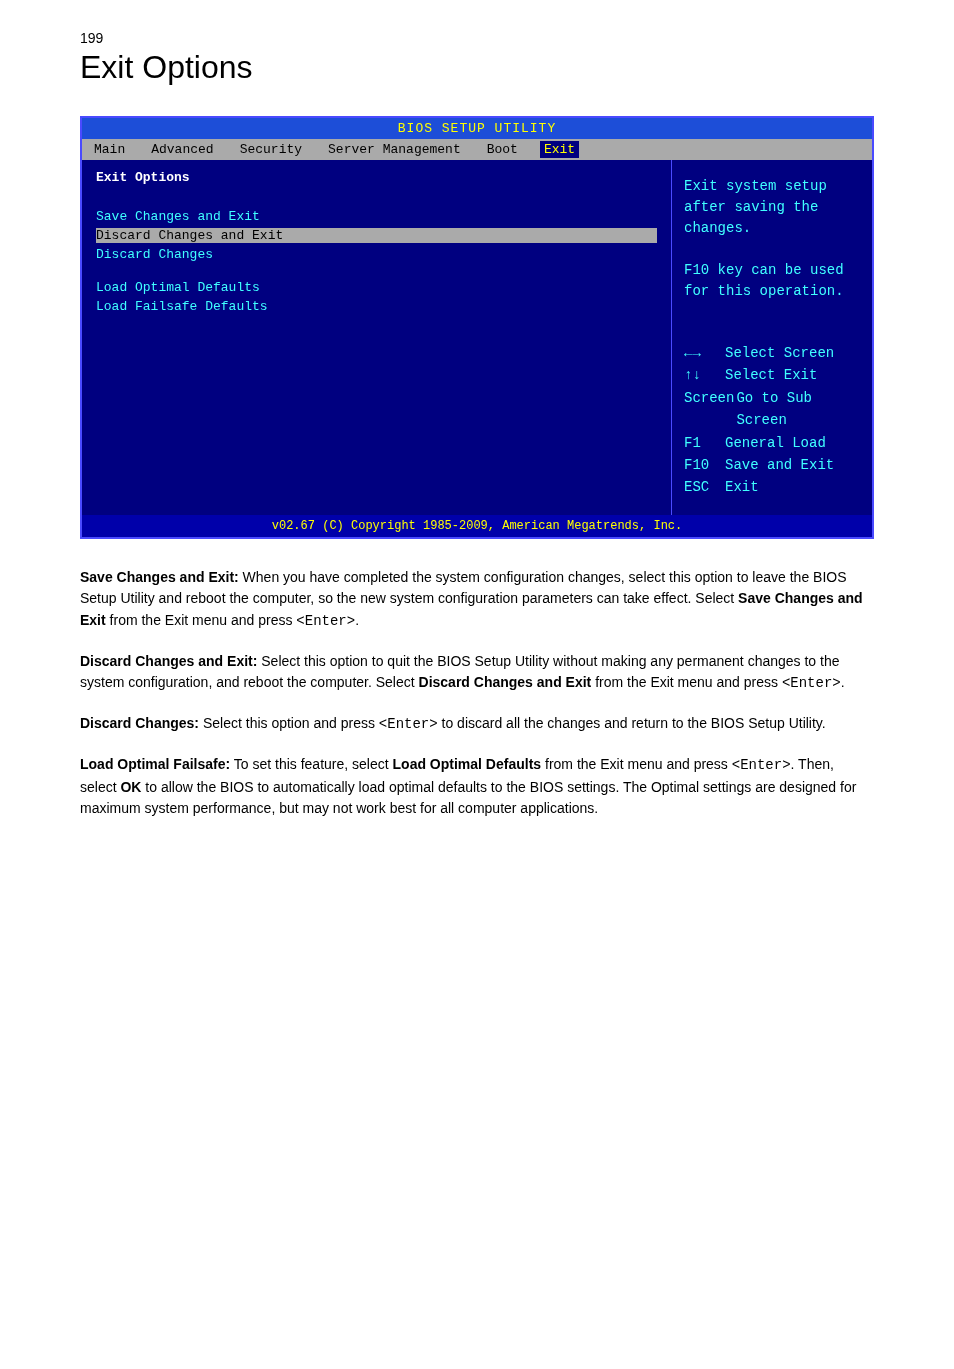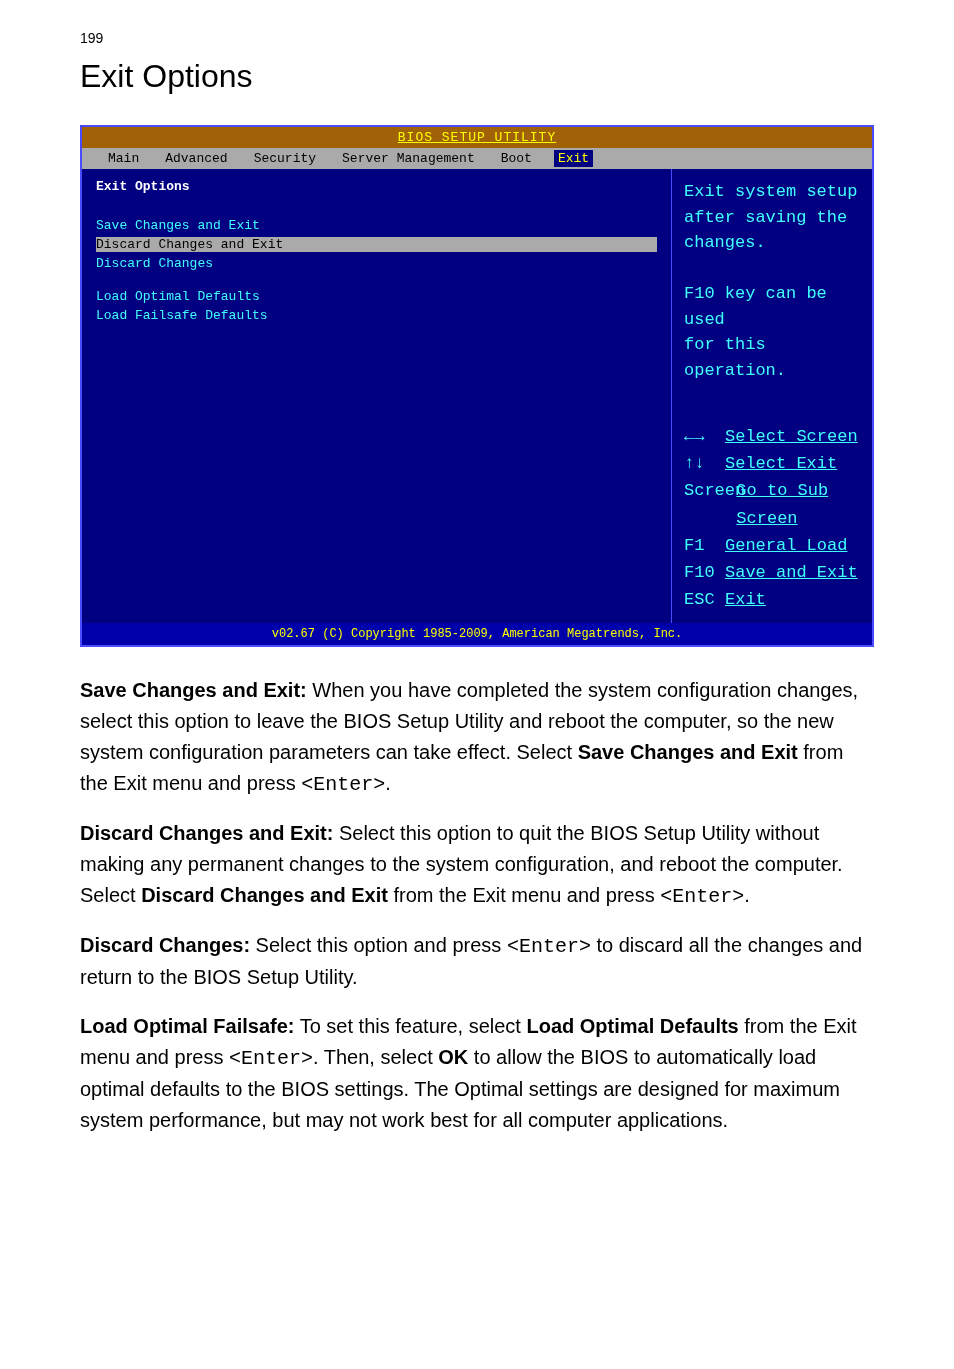--- a/index.html
+++ b/index.html
@@ -9,55 +9,54 @@
       font-size: 14px;
       color: #000000;
       width: 954px;
       min-height: 1369px;
       padding: 30px 80px 40px 80px;
     }
 
     .page-number {
       font-size: 14px;
       color: #000;
-      margin-bottom: 12px;
+      margin-bottom: 3px;
     }
 
     .page-title {
       font-size: 32px;
       font-weight: normal;
       margin-bottom: 30px;
       color: #000;
     }
 
     
     .bios-container {
       border: 2px solid #4a4aff;
       background: #000080;
       margin-bottom: 28px;
       font-family: 'Courier New', monospace;
       font-size: 13px;
     }
 
     .bios-title-bar {
-      background: #a16207;
+      background: #1d4ed8;
       color: #ffff00;
       text-align: center;
       padding: 3px 0;
       font-family: 'Courier New', monospace;
       font-size: 13px;
       letter-spacing: 1px;
-      text-decoration: underline;
     }
 
     .bios-menu-bar {
       background: #aaaaaa;
       display: flex;
       flex-direction: row;
-      padding: 2px 22px;
+      padding: 2px 8px;
       gap: 18px;
     }
 
     .bios-menu-item {
       color: #000000;
       font-family: 'Courier New', monospace;
       font-size: 13px;
       padding: 1px 4px;
     }
 
@@ -97,24 +96,24 @@
       cursor: pointer;
     }
 
     .bios-left .menu-option.highlighted {
       background: #aaaaaa;
       color: #000000;
     }
 
     .bios-right {
       width: 200px;
-      padding: 10px 12px;
-      color: #40ffff;
-      font-family: 'Courier New', monospace;
-      font-size: 17px;
+      padding: 16px 12px;
+      color: #40ffff;
+      font-family: 'Courier New', monospace;
+      font-size: 14px;
     }
 
     .bios-right .help-text {
       color: #40ffff;
       margin-bottom: 14px;
       line-height: 1.5;
     }
 
     .bios-right .key-help {
       margin-top: 40px;
@@ -126,37 +125,36 @@
       gap: 6px;
     }
 
     .bios-right .key-help .key-label {
       color: #40ffff;
       min-width: 35px;
     }
 
     .bios-right .key-help .key-desc {
       color: #40ffff;
-      text-decoration: underline;
     }
 
     .bios-footer {
       background: #0000aa;
       color: #ffff00;
       text-align: center;
       padding: 4px 8px;
       font-family: 'Courier New', monospace;
       font-size: 12px;
     }
 
     
     .description-section {
       margin-bottom: 18px;
       line-height: 1.55;
-      font-size: 20px;
+      font-size: 14px;
       color: #000;
     }
 
     .description-section .term {
       font-weight: bold;
     }
 
     .description-section .code {
       font-family: 'Courier New', monospace;
     }

